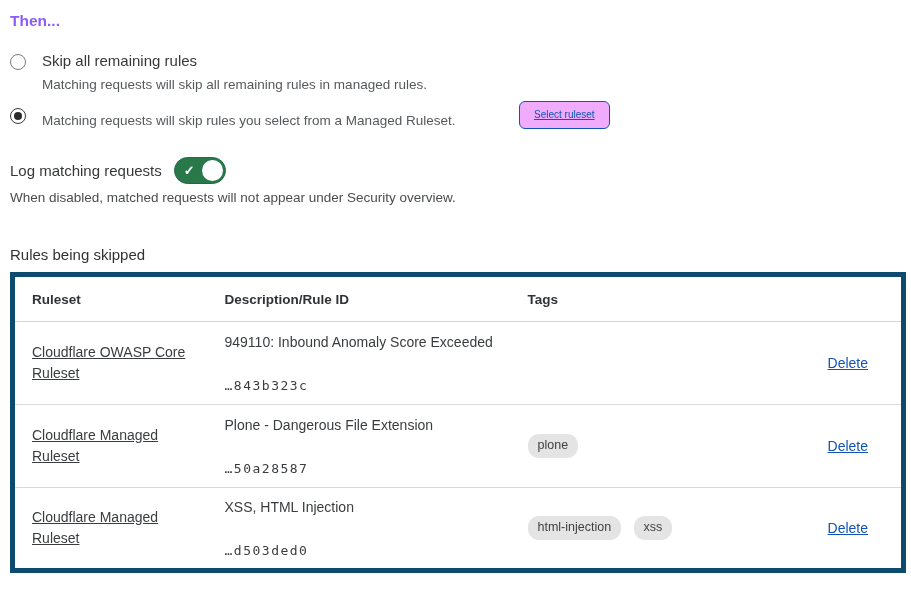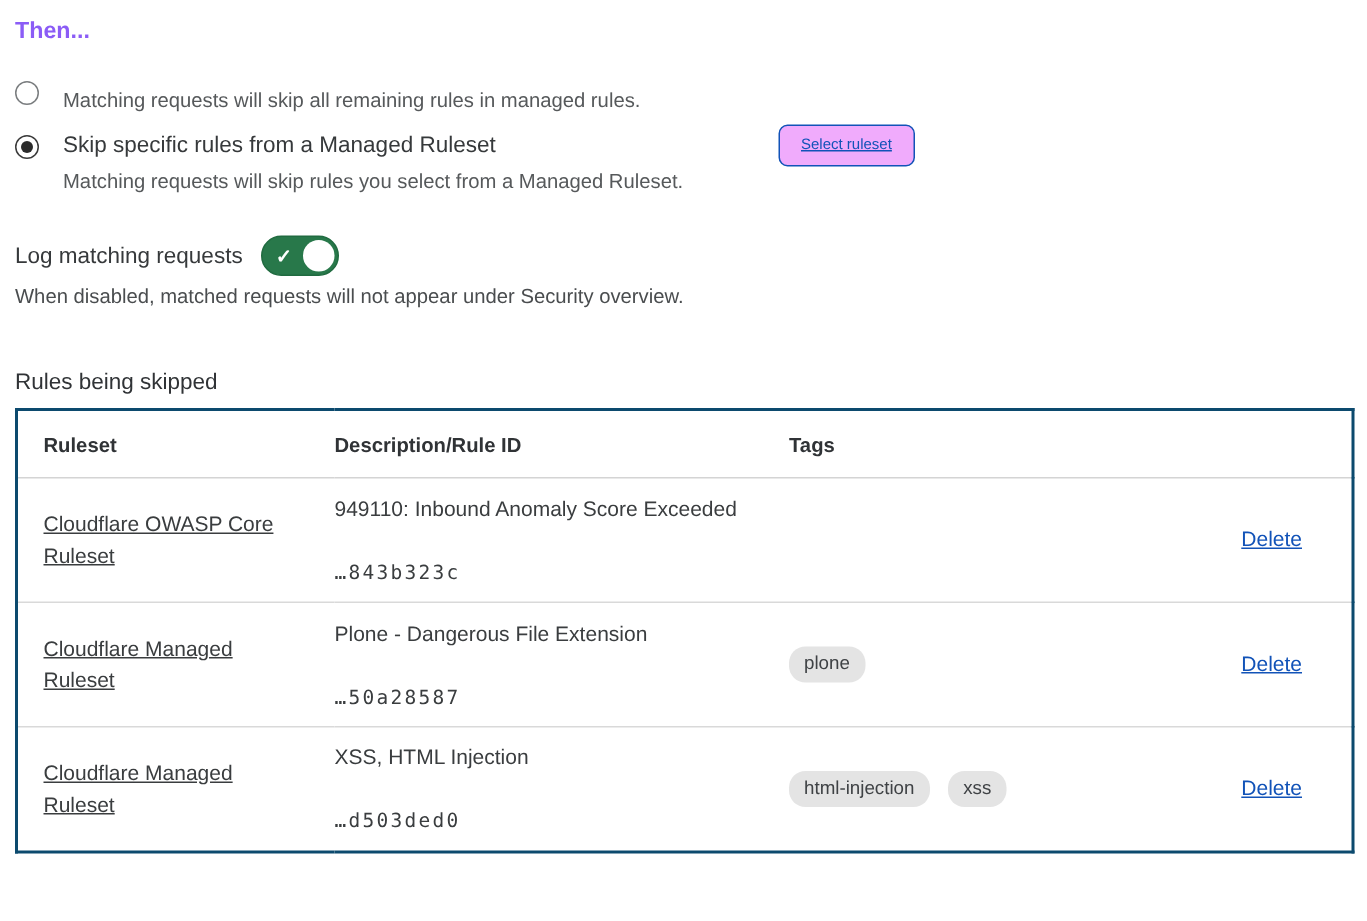--- a/index.html
+++ b/index.html
@@ -89,21 +89,21 @@
 
   
   .rules-heading {
     font-size: 15px;
     font-weight: 400;
     color: #303336;
     margin: 40px 0 9px 0;
   }
   table.rules-table {
     width: 891px;
-    border: 2px solid #0c4a6e;
+    border: 5px solid #0c4a6e;
     border-collapse: collapse;
     table-layout: fixed;
   }
   .rules-table th {
     text-align: left;
     font-size: 13.5px;
     font-weight: 700;
     color: #303336;
     padding: 15px 0 14px 0;
     border-bottom: 1px solid #d4d4d4;
@@ -153,29 +153,29 @@
 </style>
 </head>
 <body>
 
 <section>
   <h2 class="then-heading">Then...</h2>
 
   <div class="option">
     <span class="radio" role="radio" aria-checked="false"></span>
     <div class="option-text">
+      <div class="option-label">Skip all remaining rules</div>
       <div class="option-desc">Matching requests will skip all remaining rules in managed rules.</div>
     </div>
   </div>
 
   <div class="option-row">
     <div class="option option-main">
       <span class="radio selected" role="radio" aria-checked="true"></span>
       <div class="option-text">
-        <div class="option-label">Skip specific rules from a Managed Ruleset</div>
         <div class="option-desc">Matching requests will skip rules you select from a Managed Ruleset.</div>
       </div>
     </div>
     <button class="select-ruleset-btn">Select ruleset</button>
   </div>
 
   <div class="log-row">
     <span class="log-label">Log matching requests</span>
     <span class="toggle" role="switch" aria-checked="true">
       <span class="check">✓</span>

